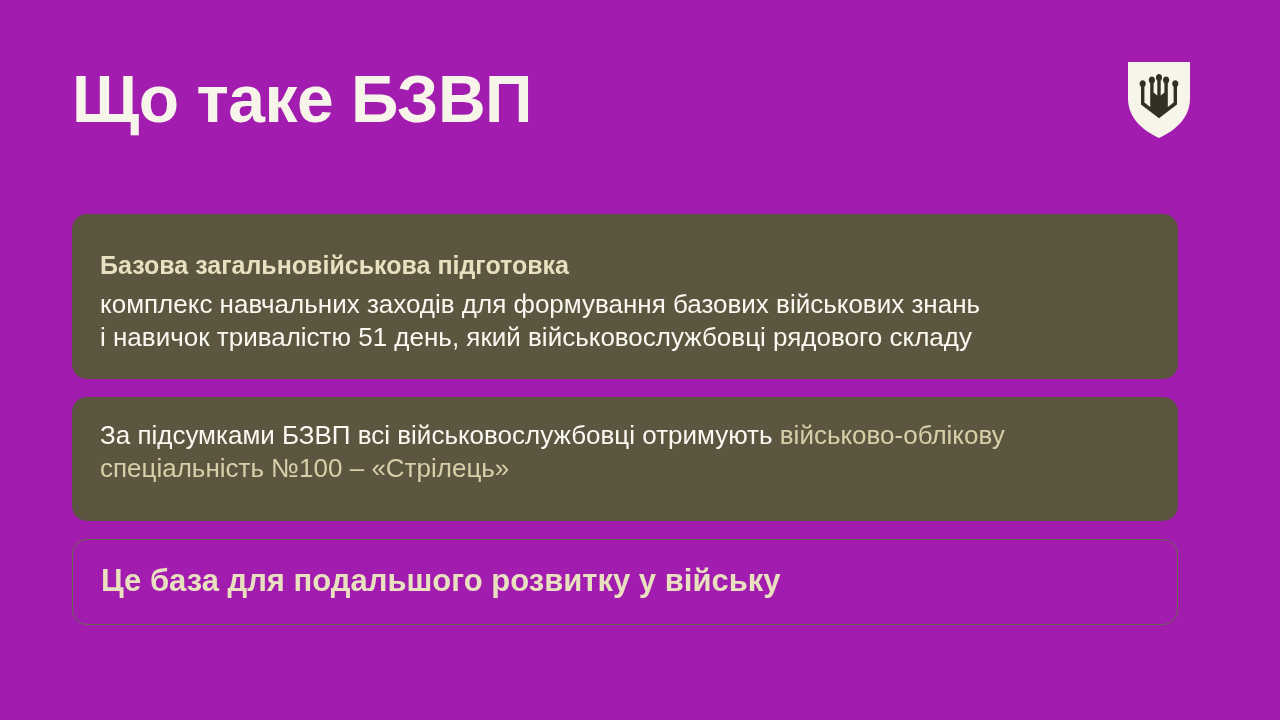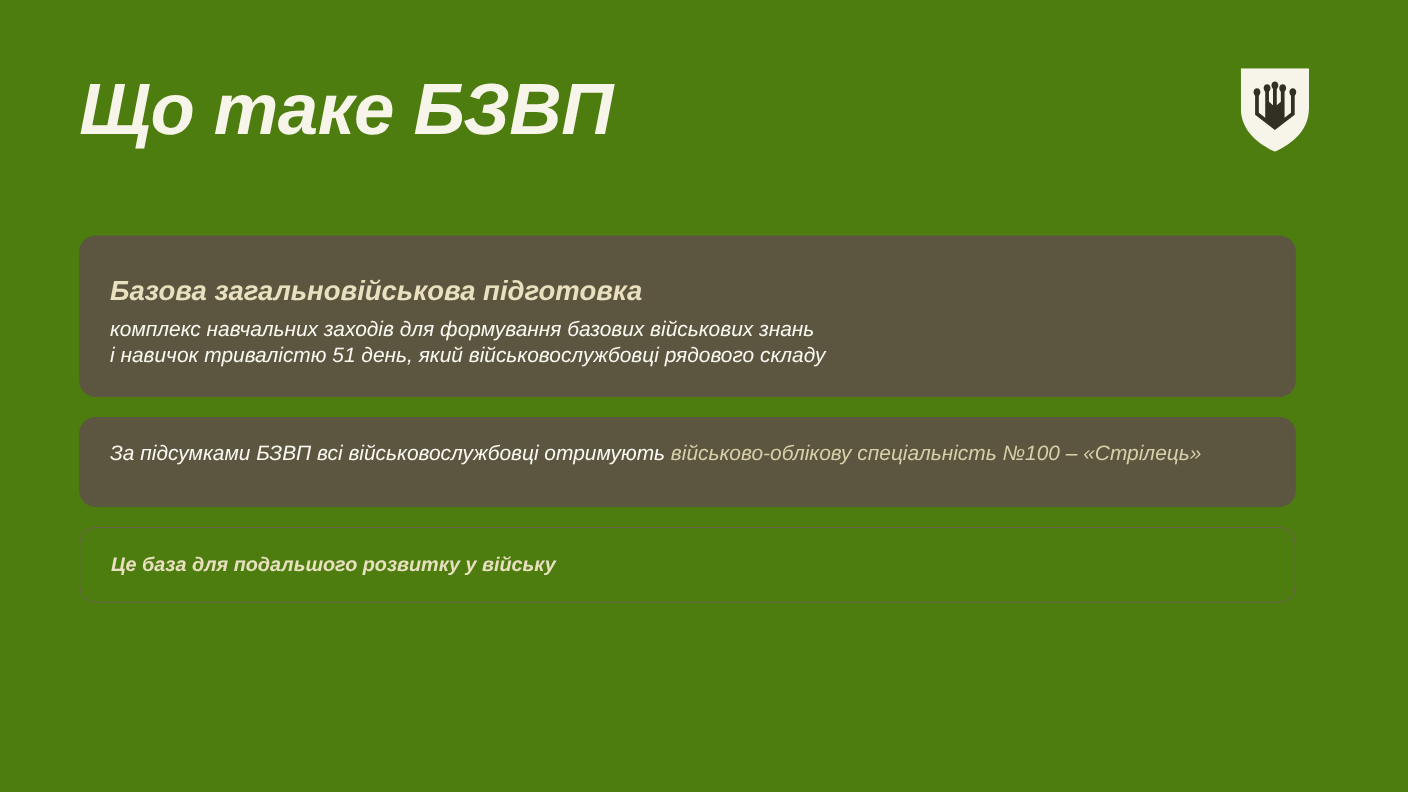--- a/index.html
+++ b/index.html
@@ -13,22 +13,21 @@
   body {
     background: #322F23;
     font-family: "Liberation Sans", "DejaVu Sans", sans-serif;
     -webkit-font-smoothing: antialiased;
   }
 
   .slide {
     position: relative;
     width: 1280px;
     height: 720px;
-    background: #4d7c0f;
-    font-style: italic;
+    background: #a21caf;
   }
 
   
   .header {
     position: absolute;
     left: 72px;
     top: 48px;
     right: 72px;
     height: 104px;
     display: flex;
@@ -83,32 +82,32 @@
   .card-heading {
     font-size: 25px;
     font-weight: 700;
     color: #E8E0BF;
     line-height: 1.2;
     margin-bottom: 8px;
     white-space: nowrap;
   }
 
   .card-body {
-    font-size: 19px;
+    font-size: 26px;
     line-height: 1.28;
     color: #FAF8F0;
     font-weight: 400;
   }
 
   .card-body .hl {
     color: #D8CFA8;
   }
 
   .card-strong {
-    font-size: 18px;
+    font-size: 31px;
     font-weight: 700;
     color: #E8E0BF;
     line-height: 1.25;
     white-space: nowrap;
   }
 </style>
 </head>
 <body>
 
 <div class="slide">

